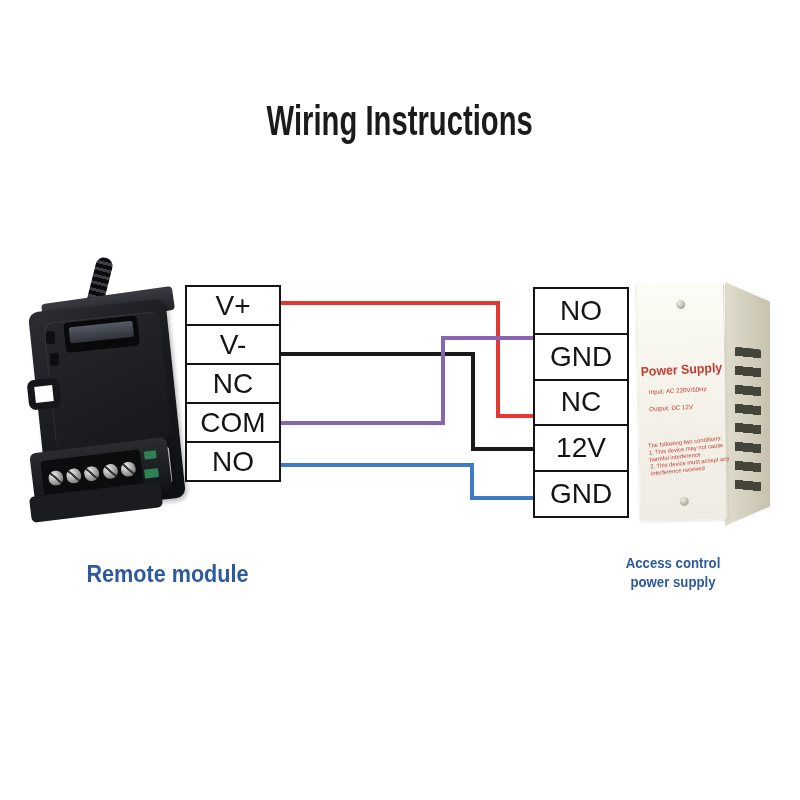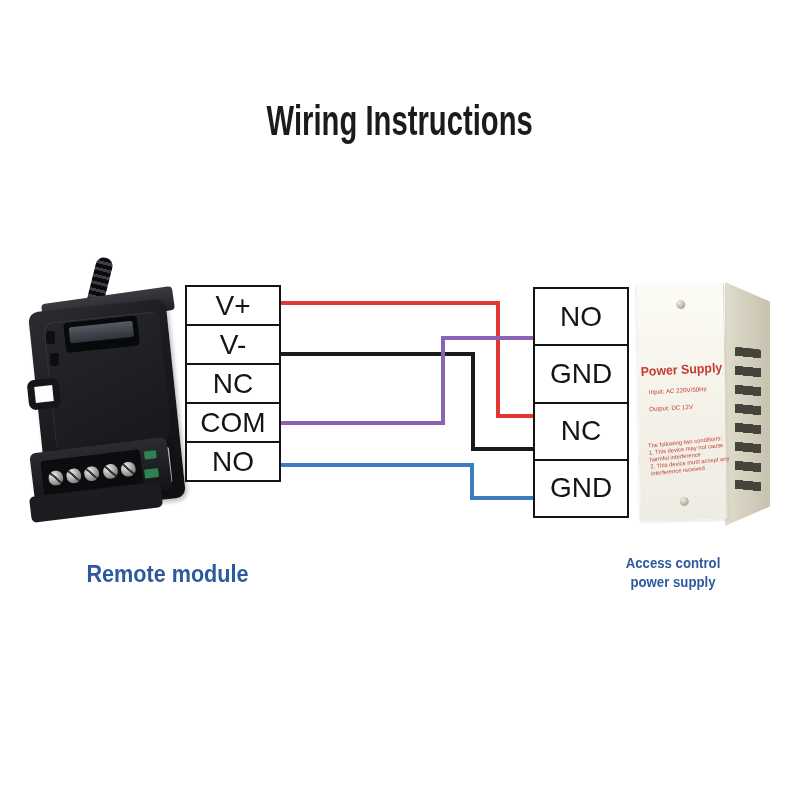--- a/index.html
+++ b/index.html
@@ -143,20 +143,21 @@
     <div class="cell">V-</div>
     <div class="cell">NC</div>
     <div class="cell">COM</div>
     <div class="cell">NO</div>
   </div>
 
   <div class="tblock" id="right-block">
     <div class="cell">NO</div>
     <div class="cell">GND</div>
     <div class="cell">NC</div>
+    <div class="cell">12V</div>
     <div class="cell">GND</div>
   </div>
 
   <div class="wire red" style="left:281px;top:301px;width:219px;height:4px;"></div>
   <div class="wire red" style="left:496px;top:301px;width:4px;height:117px;"></div>
   <div class="wire red" style="left:496px;top:414px;width:37px;height:4px;"></div>
 
   <div class="wire black" style="left:281px;top:352px;width:194px;height:4px;"></div>
   <div class="wire black" style="left:471px;top:352px;width:4px;height:99px;"></div>
   <div class="wire black" style="left:471px;top:447px;width:62px;height:4px;"></div>

